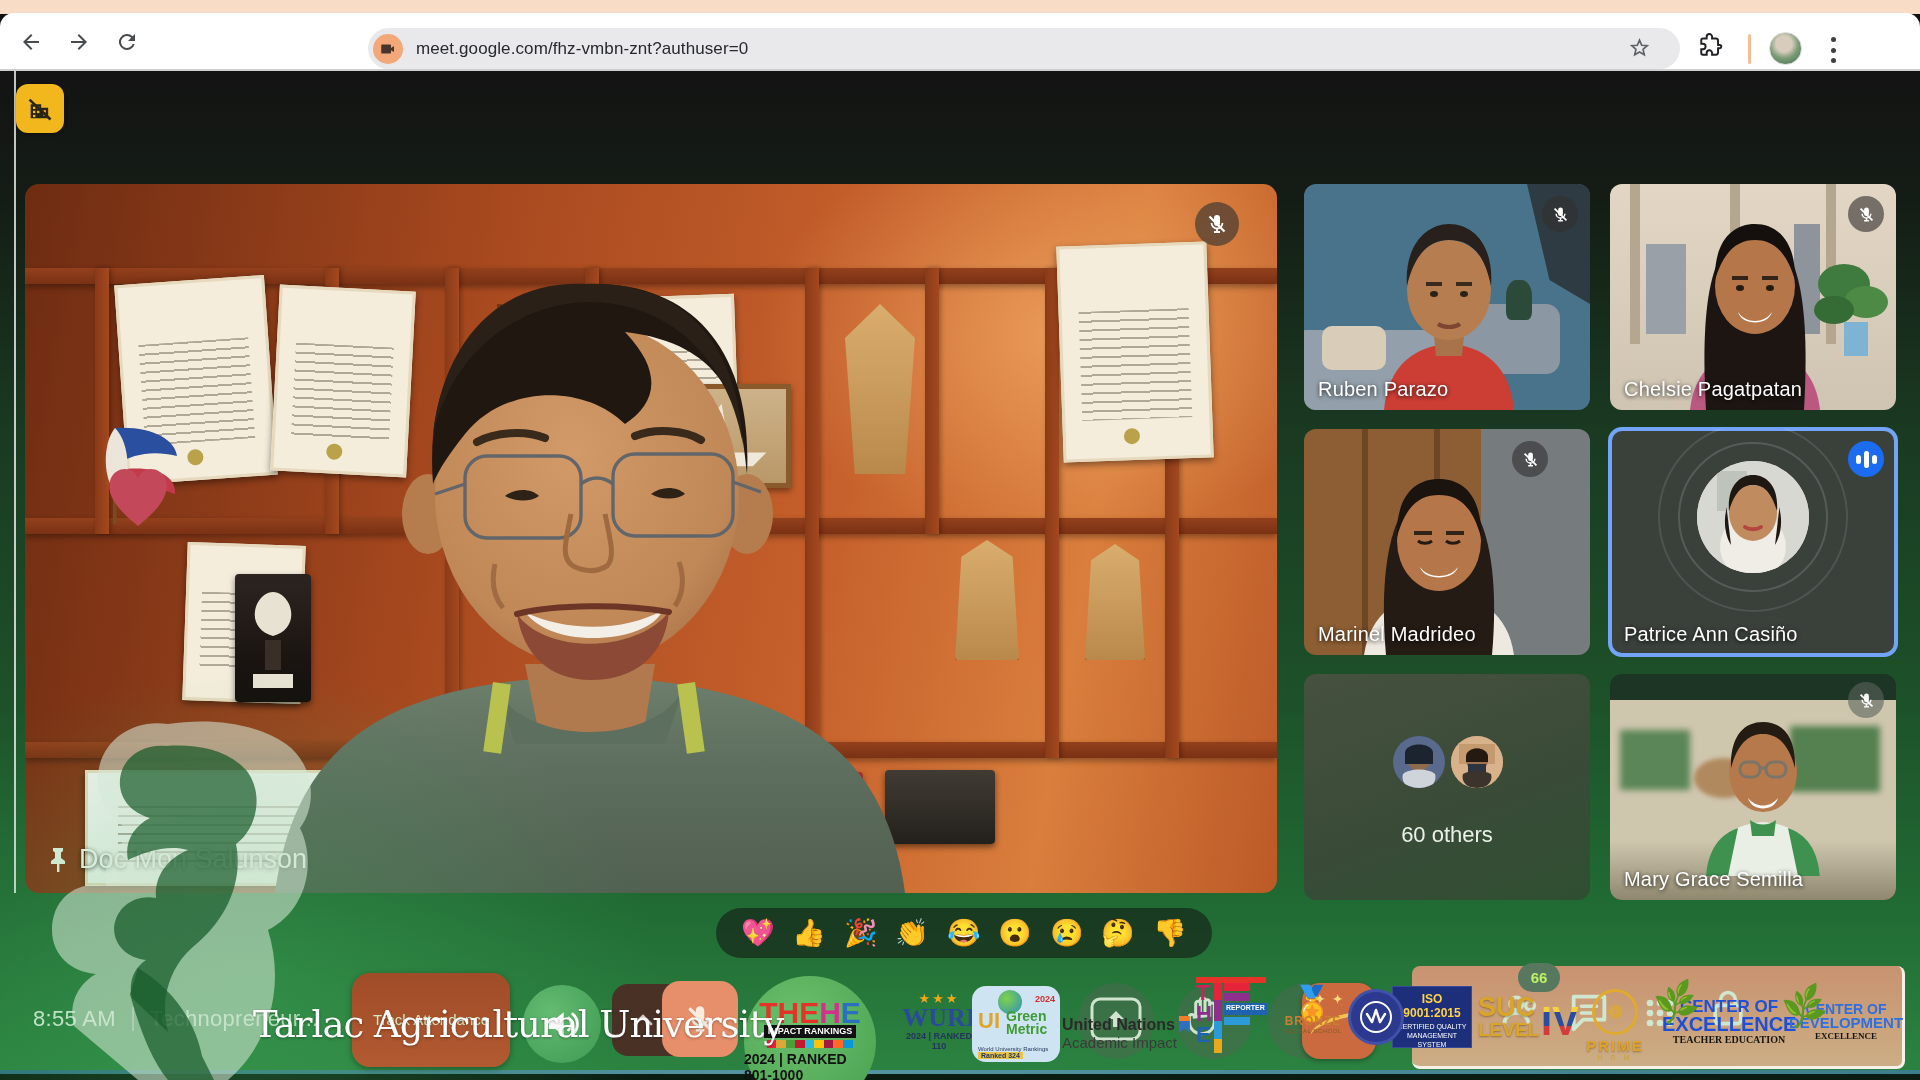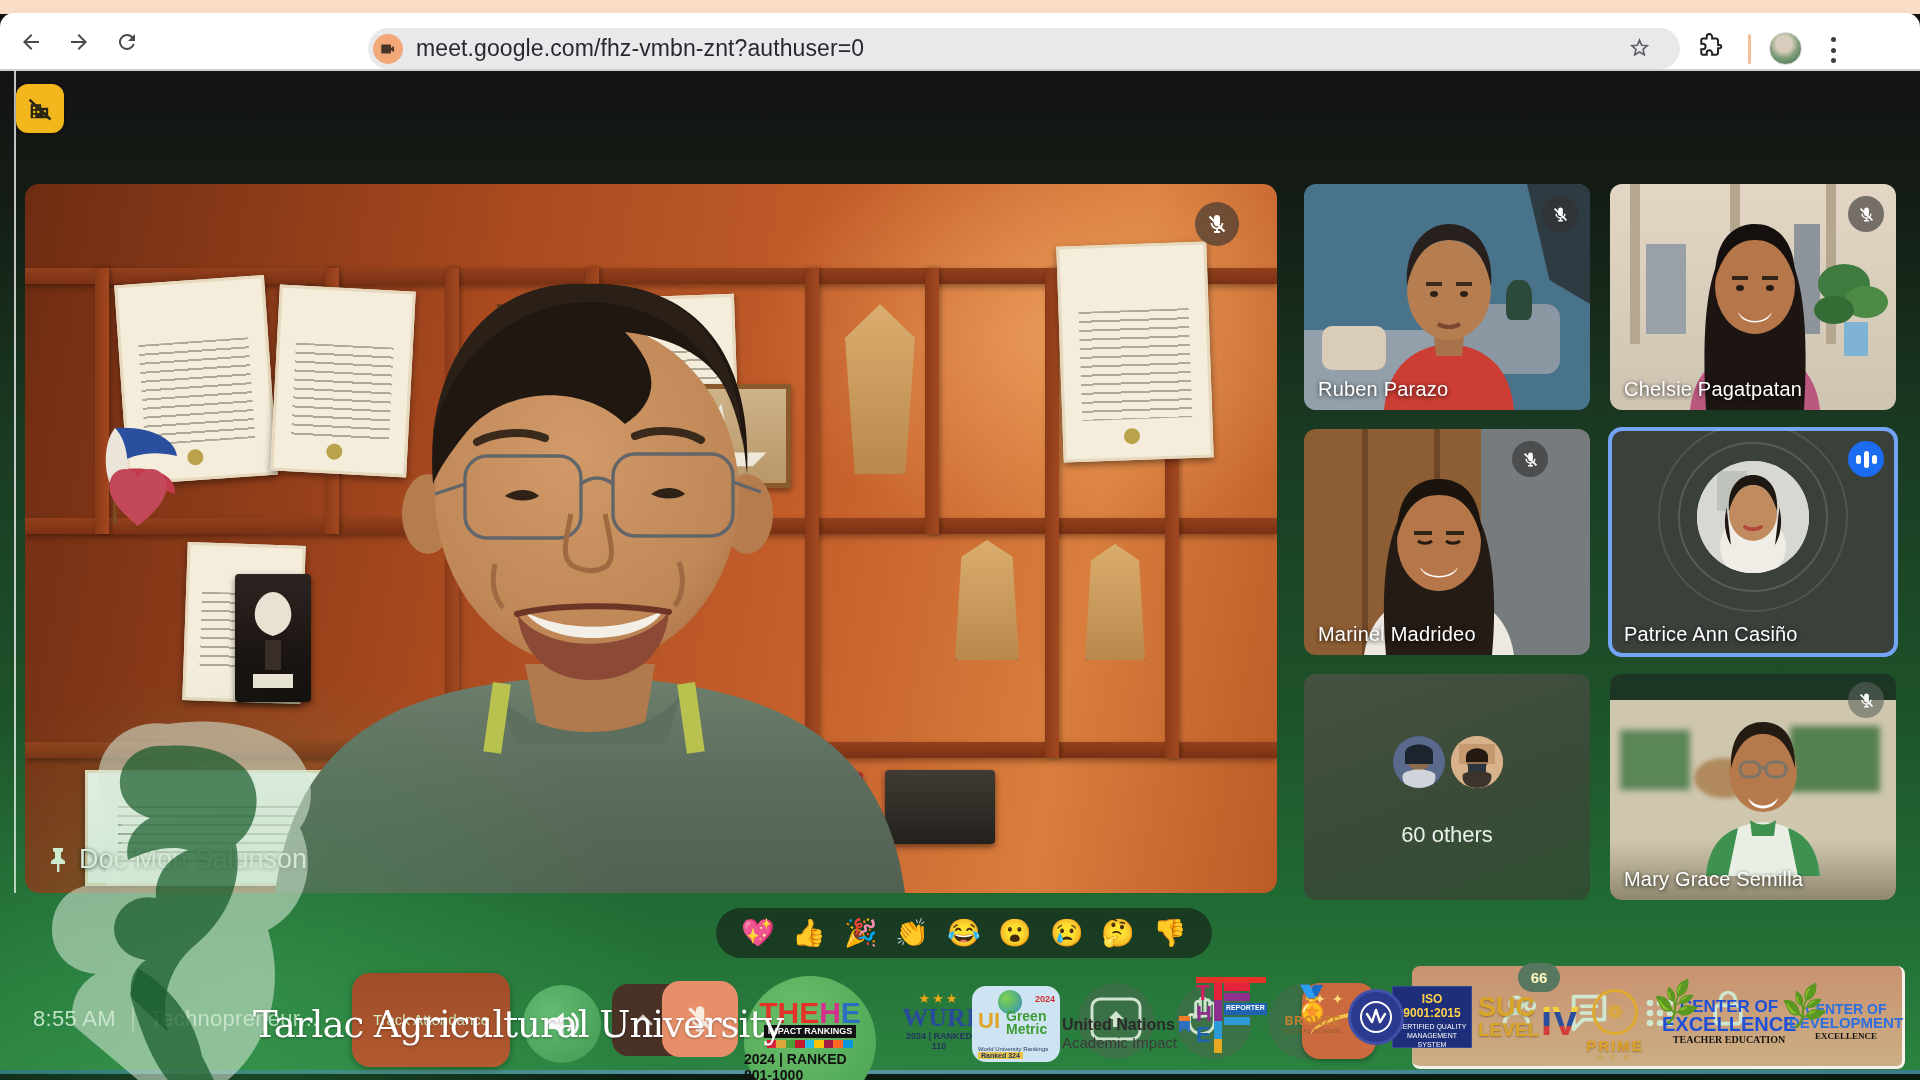--- a/index.html
+++ b/index.html
@@ -11,21 +11,21 @@
   .tabstrip{position:absolute;left:0;top:0;width:1920px;height:14px;background:#f8dcc6;}
   .toolbar{position:absolute;left:0;top:13px;width:1920px;height:57px;background:#ffffff;
     border-radius:14px 14px 0 0;display:flex;align-items:center;}
   .toolbar-edge{position:absolute;left:0;top:69px;width:1920px;height:2px;background:#cfcfcf;}
   .nav-btn{width:34px;height:34px;margin-left:14px;display:flex;align-items:center;justify-content:center;border-radius:50%;}
   .nav-btn svg{display:block;}
   .omnibox{position:absolute;left:368px;top:15px;width:1312px;height:41px;background:#e9e9ec;
     border-radius:21px;display:flex;align-items:center;}
   .cam-ind{width:30px;height:30px;border-radius:50%;background:#f2a879;margin-left:5px;
     display:flex;align-items:center;justify-content:center;}
-  .url-text{margin-left:13px;font-size:23px;color:#27292c;letter-spacing:.1px;}
+  .url-text{margin-left:13px;font-size:17px;color:#27292c;letter-spacing:.1px;}
   .omni-star{position:absolute;right:28px;top:8px;}
   .ext-icon{position:absolute;left:1698px;top:20px;}
   .chrome-divider{position:absolute;left:1748px;top:21px;width:3px;height:30px;background:#f3bd95;border-radius:2px;}
   .avatar{position:absolute;left:1769px;top:19px;width:33px;height:33px;border-radius:50%;
     background:radial-gradient(circle at 45% 35%,#d8cdbd 0 30%,#7c9b77 55%,#3c6a4a 100%);border:1px solid #d9d9d9;}
   .kebab{position:absolute;left:1830px;top:24px;width:6px;height:26px;display:flex;flex-direction:column;justify-content:space-between;align-items:center;}
   .kebab i{width:5px;height:5px;border-radius:50%;background:#3c4043;}
 
   
   .meet{position:absolute;left:0;top:71px;width:1920px;height:1009px;overflow:hidden;
@@ -132,21 +132,21 @@
   .iso-box{left:1392px;top:915px;width:80px;height:62px;background:#1d2f7a;z-index:25;padding:5px 4px;text-align:center;border:1px solid #3a4a9a;}
   .iso-box .l1{font-size:12px;font-weight:bold;color:#ffd24a;}
   .iso-box .l2{font-size:7px;color:#fff;line-height:1.25;margin-top:3px;}
 
   
   .peach{position:absolute;left:1412px;top:895px;width:493px;height:103px;border-radius:8px;z-index:22;
     background:linear-gradient(180deg,rgba(214,149,116,.93),rgba(215,177,138,.93));
     border-right:3px solid rgba(255,255,255,.85);border-bottom:3px solid rgba(255,255,255,.85);}
   .pale{position:absolute;color:#cfe6cf;z-index:23;}
   .count-badge{position:absolute;left:1518px;top:892px;width:42px;height:29px;border-radius:15px;background:#57785f;
-    z-index:28;display:flex;align-items:center;justify-content:center;font-size:15px;font-weight:bold;color:#fef9c3;}
+    z-index:28;display:flex;align-items:center;justify-content:center;font-size:15px;font-weight:bold;color:#bef264;}
   .suc{position:absolute;left:1478px;top:925px;z-index:27;color:#d9a62a;text-shadow:0 1px 2px rgba(90,60,0,.5);}
   .suc .l1{font-size:27px;font-weight:bold;line-height:.85;}
   .suc .l2{font-size:19px;font-weight:bold;}
   .suc-iv{position:absolute;left:1541px;top:928px;z-index:27;font-size:40px;font-weight:bold;
     background:linear-gradient(180deg,#f5d23c 0 30%,#2b4d9e 30% 60%,#d23c3c 60% 80%,#eee 80%);
     -webkit-background-clip:text;background-clip:text;color:transparent;}
   .prime{position:absolute;left:1584px;top:918px;z-index:27;width:62px;text-align:center;}
   .prime .medal{width:46px;height:46px;margin:0 auto;border-radius:50%;border:3px solid #e0aa2e;
     display:flex;align-items:center;justify-content:center;color:#e0aa2e;font-size:20px;}
   .prime .pname{font-size:15px;font-weight:bold;color:#e0a22a;letter-spacing:2px;margin-top:2px;text-shadow:0 1px 2px rgba(90,60,0,.5);}

